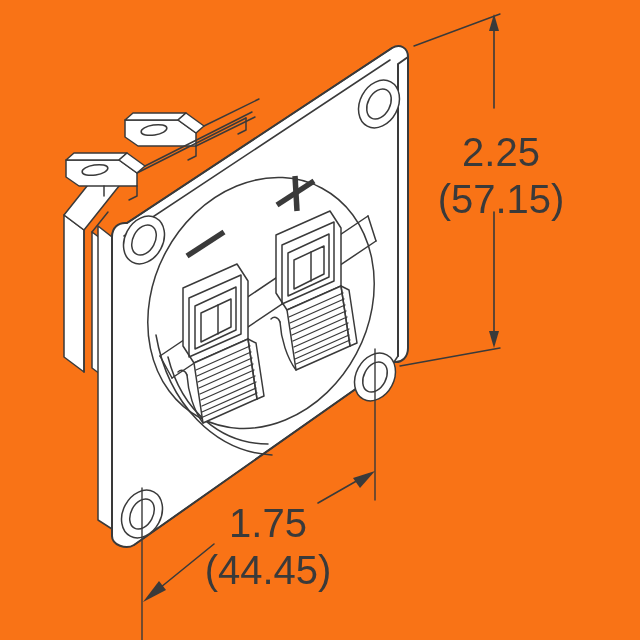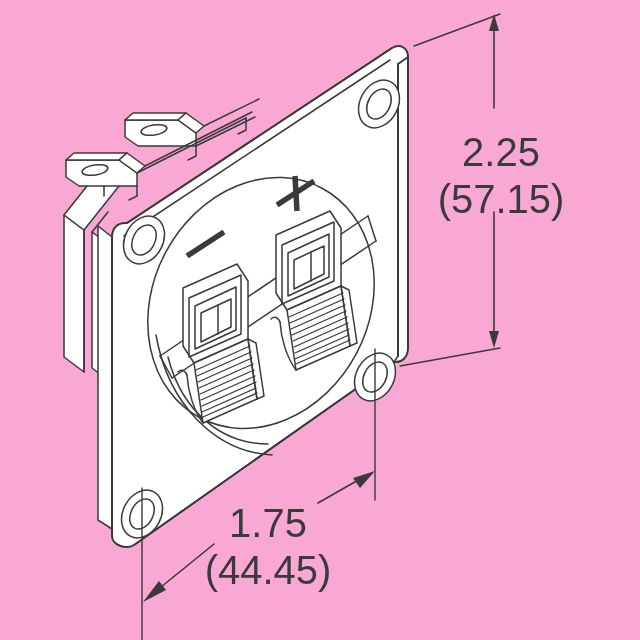--- a/index.html
+++ b/index.html
@@ -10,21 +10,21 @@
   body {
     width: 640px;
     height: 640px;
     font-family: "Liberation Sans", sans-serif;
     overflow: hidden;
   }
   #drawing-root {
     position: relative;
     width: 640px;
     height: 640px;
-    background: #f9a8d4;
+    background: #f97316;
   }
   svg#tech-drawing {
     display: block;
     width: 640px;
     height: 640px;
   }
   .ln {
     fill: none;
     stroke: #3a3a3a;
     stroke-linecap: round;

